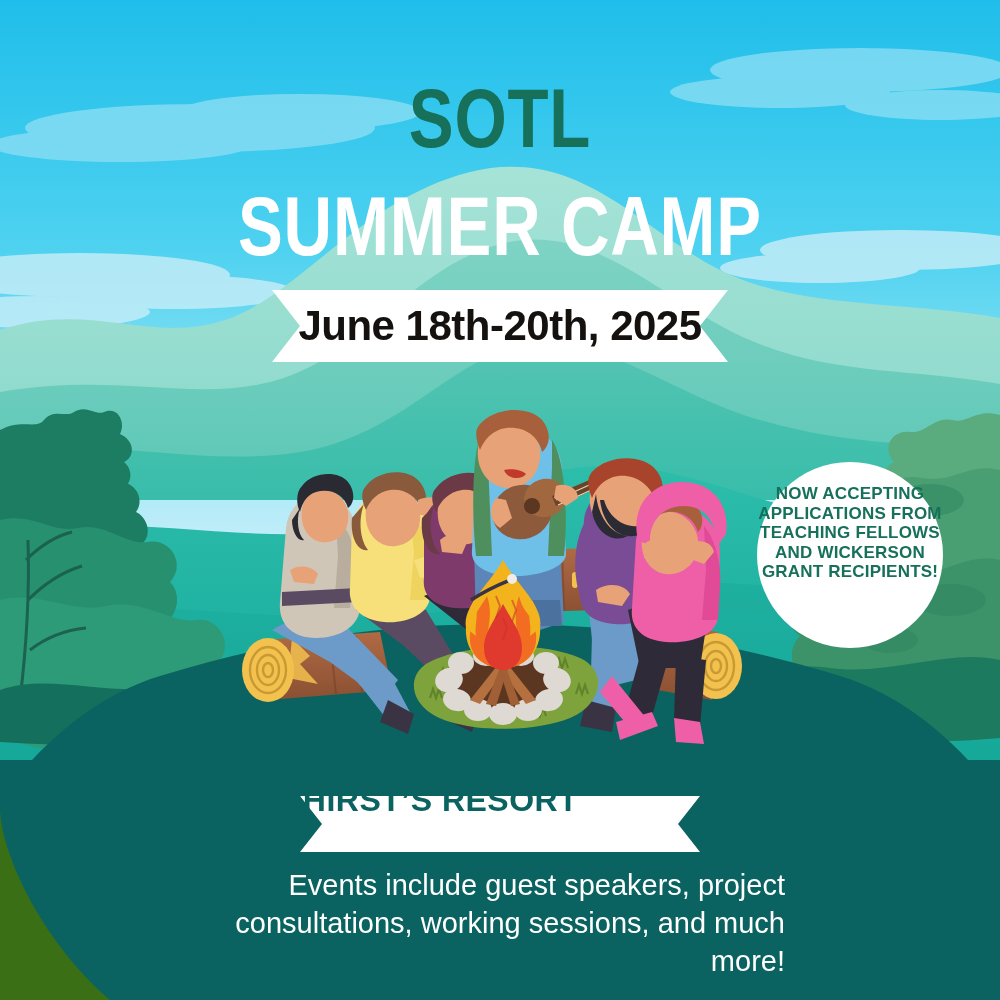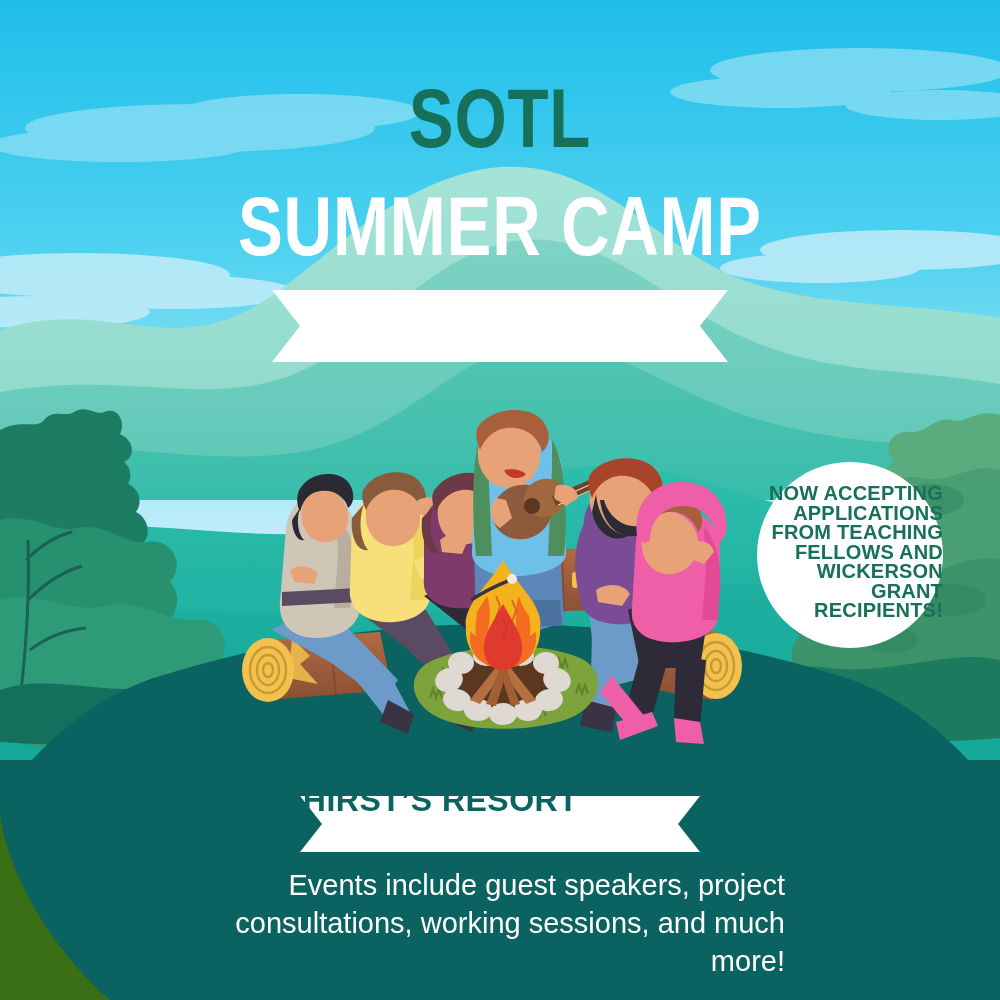--- a/index.html
+++ b/index.html
@@ -31,22 +31,22 @@
     white-space:nowrap;
   }
 
   .date-text{
     position:absolute;left:0;top:302px;width:1000px;text-align:center;
     font-size:42px;font-weight:bold;color:#14110f;letter-spacing:-0.5px;
     white-space:nowrap;
   }
 
   .badge-text{
-    position:absolute;left:757px;top:484px;width:186px;text-align:right;
-    font-size:20px;font-weight:bold;line-height:19.5px;
+    position:absolute;left:757px;top:484px;width:186px;text-align:center;
+    font-size:17px;font-weight:bold;line-height:19.5px;
     color:#16705a;letter-spacing:0.2px;text-transform:uppercase;
   }
 
   .resort-text{
     position:absolute;left:0;top:782px;width:812px;text-align:center;
     font-size:32px;font-weight:bold;color:#0a6360;letter-spacing:0.5px;
     white-space:nowrap;
   }
 
   .events-text{
@@ -406,18 +406,19 @@
     <g>
       <path fill="#ffffff" d="M300,796 L700,796 L678,824 L700,852 L300,852 L322,824 Z"></path>
     </g>
 
     <circle cx="850" cy="555" r="93" fill="#ffffff"></circle>
   </svg>
 
   <div class="text-layer">
     <div class="title-sotl">SOTL</div>
     <div class="title-camp">SUMMER CAMP</div>
+    <div class="date-text">June 18th-20th, 2025</div>
     <div class="badge-text">Now accepting applications from teaching fellows and Wickerson Grant recipients!</div>
     <div class="resort-text">ELMHIRST’S RESORT</div>
     <div class="events-text">Events include guest speakers, project consultations, working sessions, and much more!</div>
   </div>
 
 </div>
 
 </body></html>

